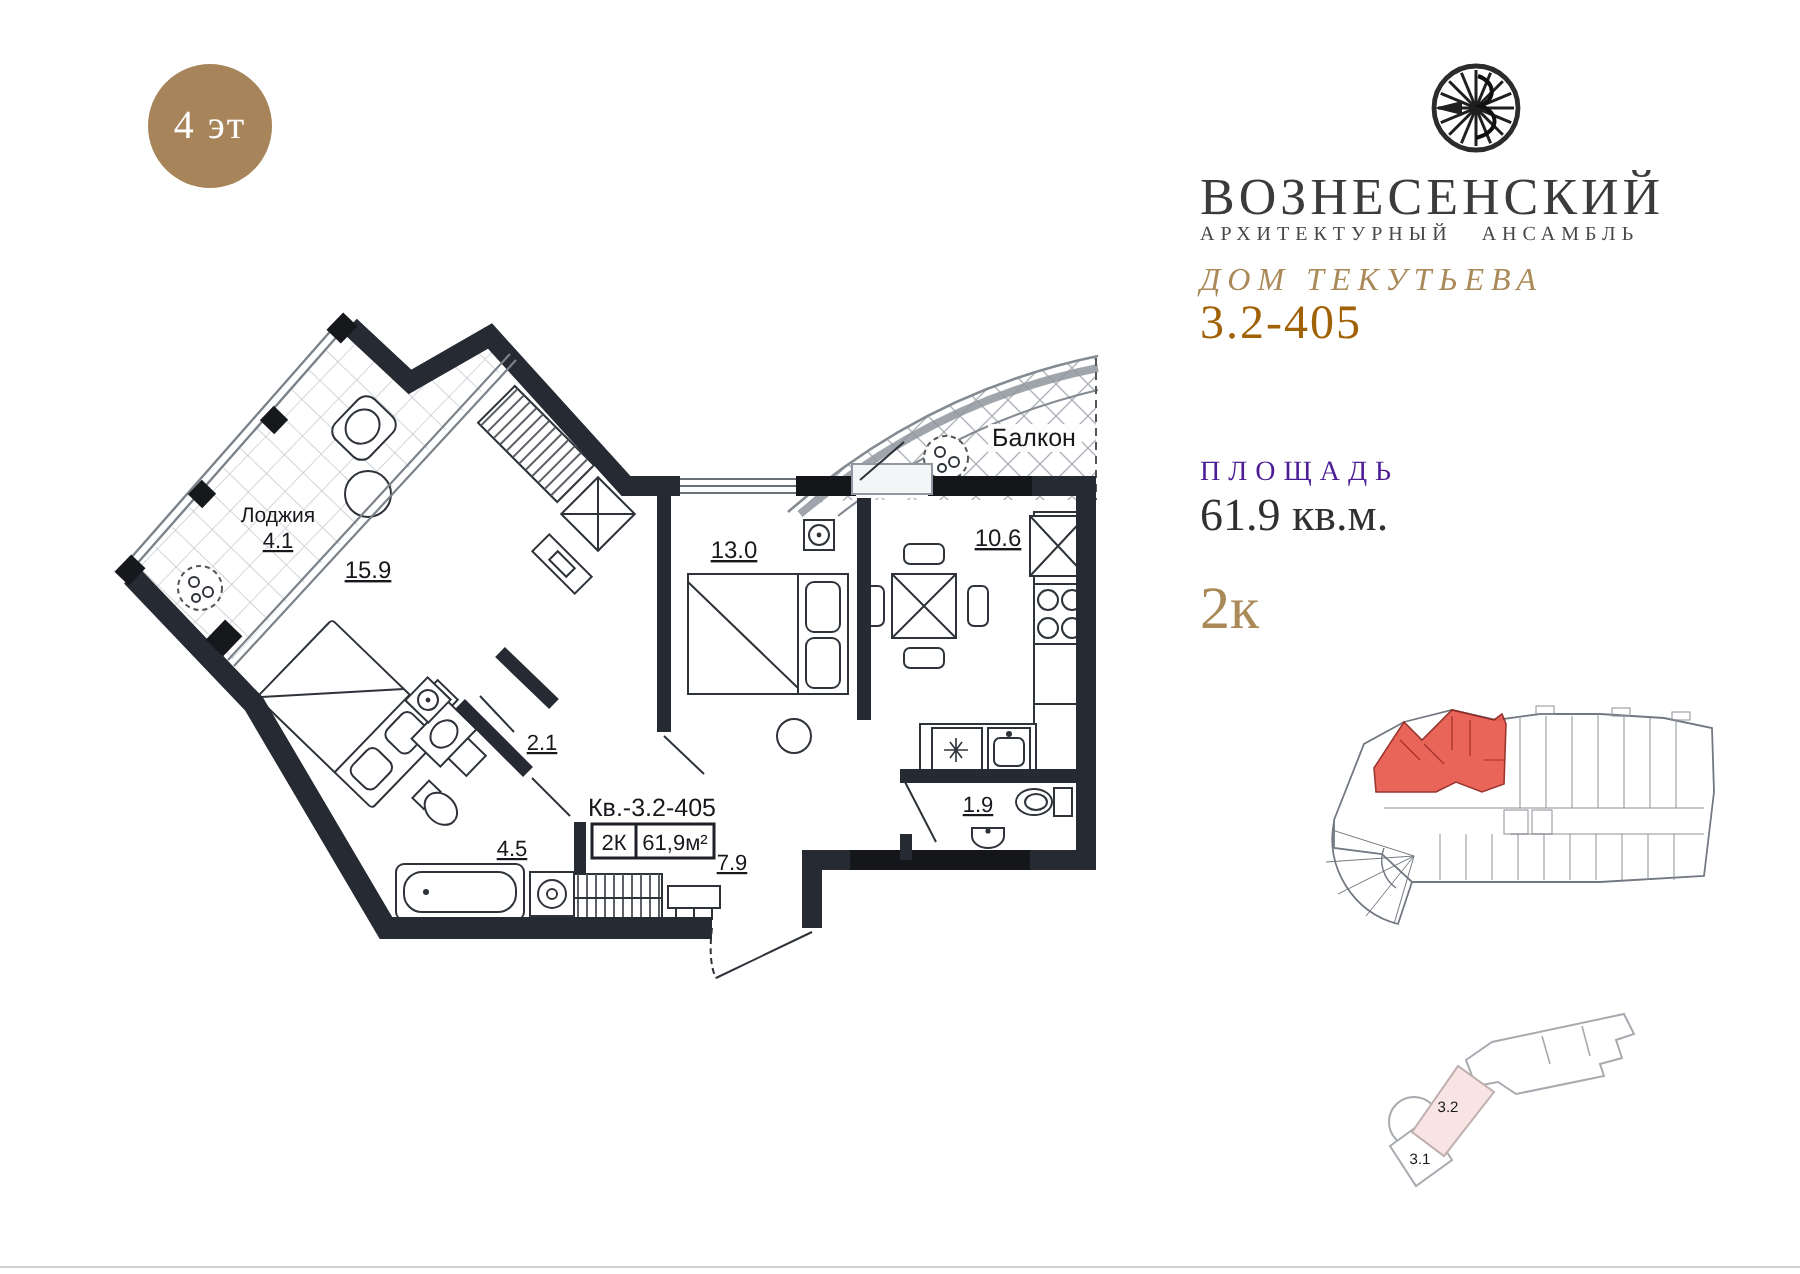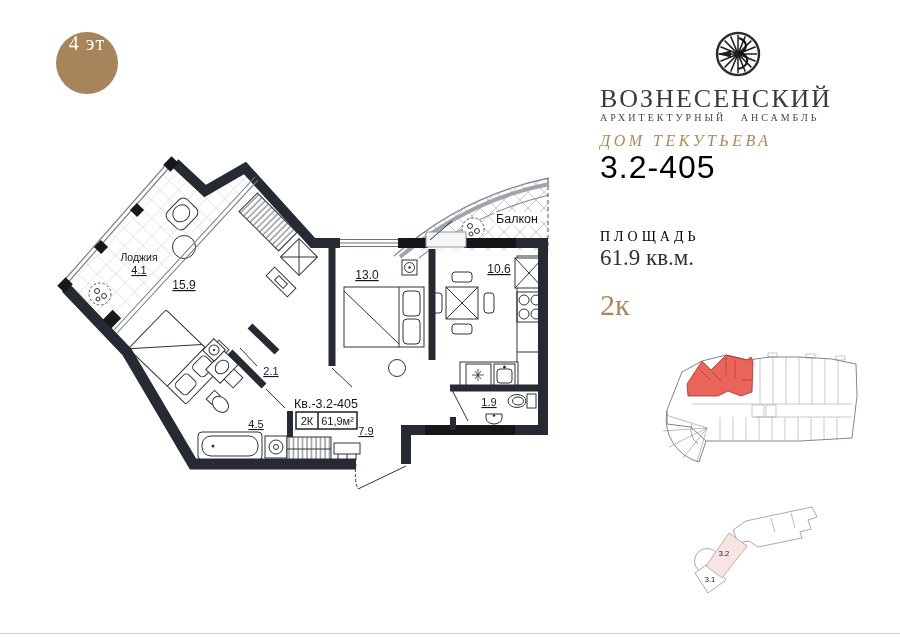--- a/index.html
+++ b/index.html
@@ -1,35 +1,35 @@
 <!DOCTYPE html>
 <html><head>
 <meta charset="utf-8">
 <style>
   html,body{margin:0;padding:0;background:#fff;}
   body{width:900px;height:637px;position:relative;overflow:hidden;
        font-family:"Liberation Sans",sans-serif;}
   .abs{position:absolute;}
   
-  #floor-badge{left:56px;top:32px;width:62px;height:62px;border-radius:50%;
+  #floor-badge{left:74px;top:32px;width:62px;height:62px;border-radius:50%;
     background:#a8845a;color:#fdfdfd;font-family:"Liberation Serif",serif;
-    font-size:20px;display:flex;align-items:flex-start;justify-content:center;
+    font-size:20px;display:flex;align-items:center;justify-content:center;
     letter-spacing:1px;}
   
   .rightcol{left:600px;width:286px;text-align:left;}
   #brand-name{top:84px;font-family:"Liberation Serif",serif;font-size:26px;
     letter-spacing:2px;color:#3b3b3b;}
   #brand-tagline{top:112px;font-family:"Liberation Serif",serif;font-size:10px;
     letter-spacing:3px;word-spacing:9px;color:#474747;}
   #brand-house{top:132px;font-family:"Liberation Serif",serif;font-size:16px;
     letter-spacing:3.5px;color:#aa8a58;font-style:italic;}
-  #brand-unit{top:149px;font-family:Liberation Sans, sans-serif;font-size:32px;
-    letter-spacing:1px;color:#000000;}
+  #brand-unit{top:149px;font-family:Liberation Serif, serif;font-size:24px;
+    letter-spacing:1px;color:#a16207;}
   #area-label{top:229px;font-family:"Liberation Serif",serif;font-size:14px;
-    letter-spacing:4px;color:#000000;}
+    letter-spacing:4px;color:#4c1d95;}
   #area-value{top:245px;font-family:"Liberation Serif",serif;font-size:23px;
     color:#303030;}
   #area-rooms{top:288px;font-family:"Liberation Serif",serif;font-size:30px;
     color:#aa8a58;}
   #bottom-rule{left:0;top:633px;width:900px;height:1px;background:#cfcfcf;}
   svg text{font-family:"Liberation Sans",sans-serif;fill:#16181c;}
   svg .num{font-size:12px;text-decoration:underline;}
   svg .numS{font-size:11px;text-decoration:underline;}
   svg .thin{stroke:#2e333a;stroke-width:1;fill:#fff;}
   svg .thinN{stroke:#2e333a;stroke-width:1;fill:none;}

